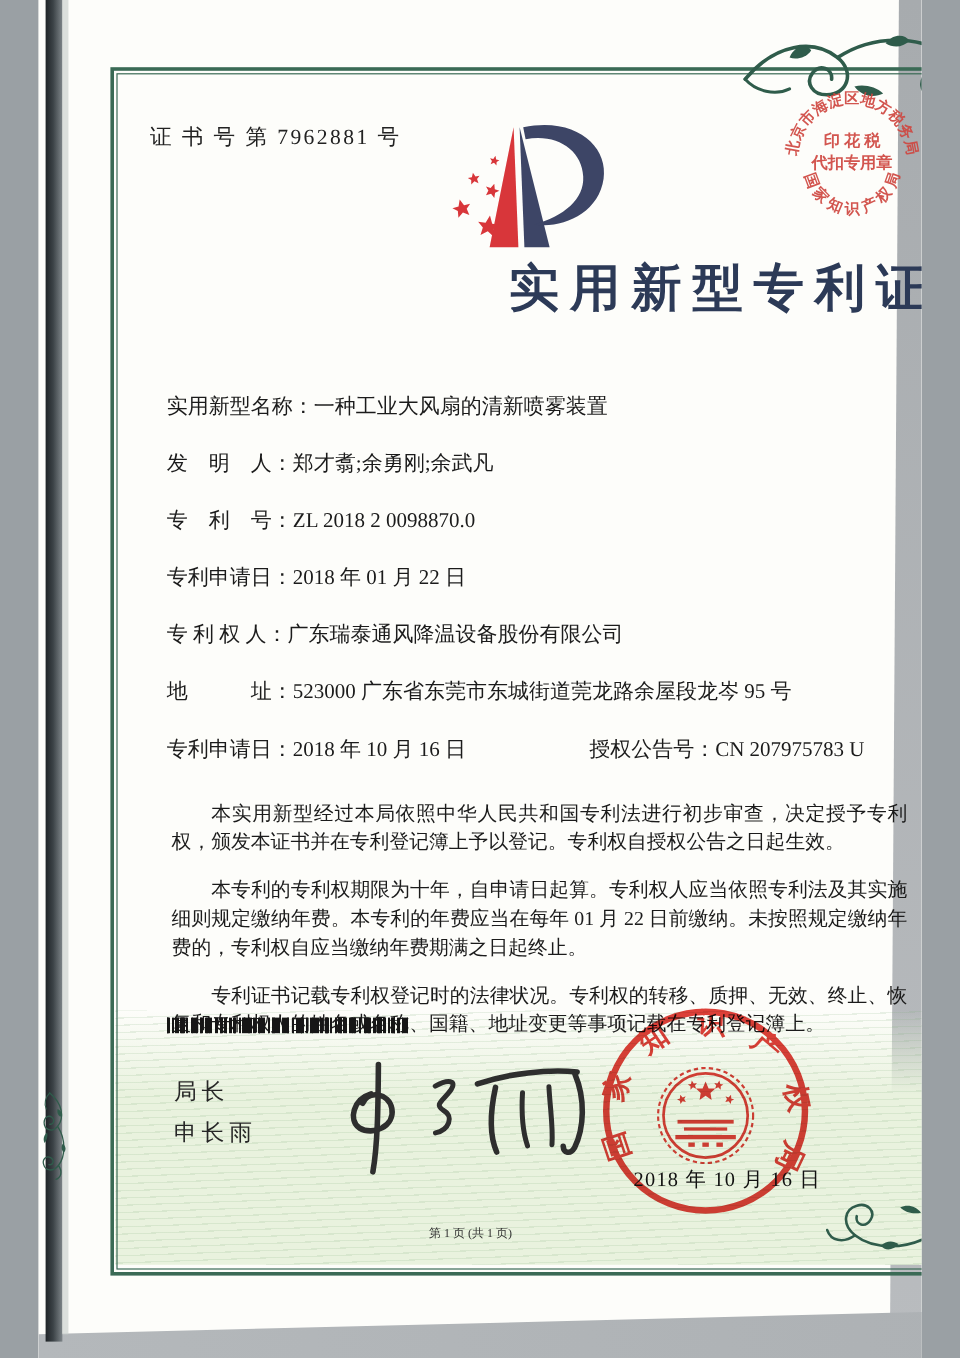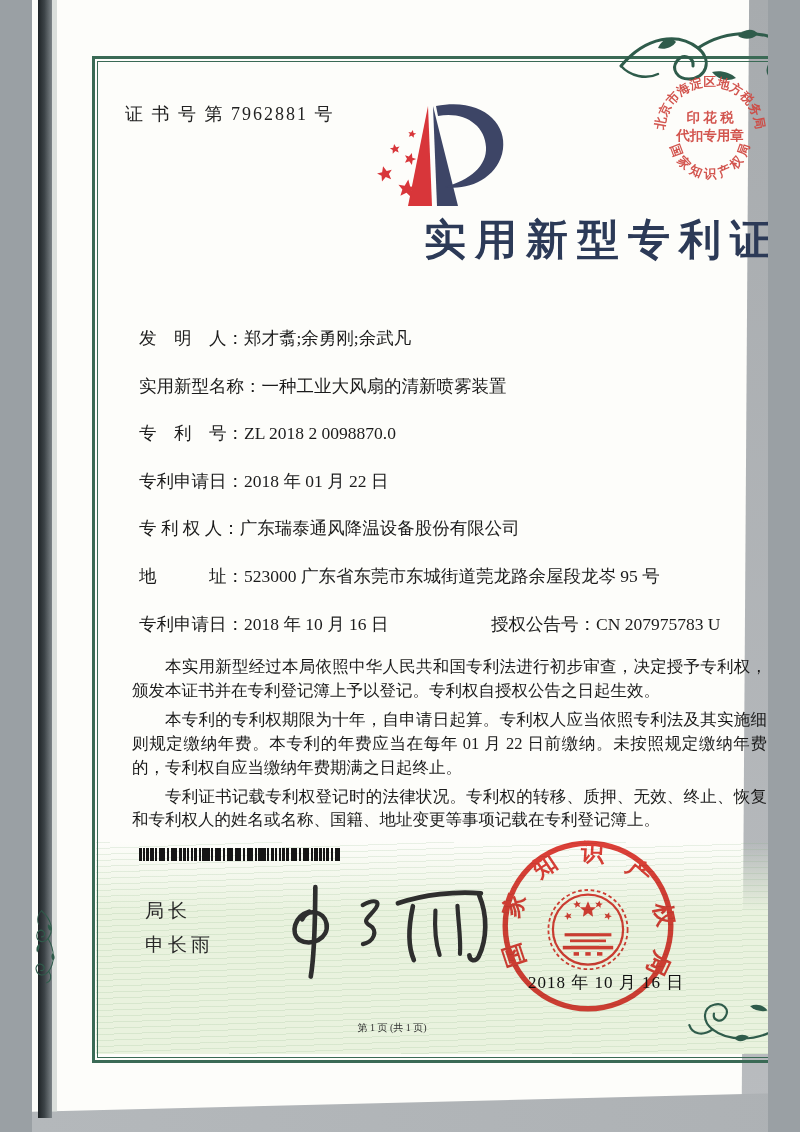--- a/index.html
+++ b/index.html
@@ -30,21 +30,21 @@
   .cert-no{position:absolute;left:93px;top:102px;font-size:18px;letter-spacing:2px;color:#222;z-index:3;}
   .logo{position:absolute;left:330px;top:92px;width:150px;height:120px;z-index:3;}
   .title{position:absolute;left:0;top:212px;width:800px;text-align:right;
     font-size:42px;font-weight:bold;color:#2c3a57;letter-spacing:9px;z-index:3;}
   .fields{position:absolute;left:107px;top:326px;width:636px;font-size:17.5px;z-index:3;}
   .field-row{position:relative;height:47.6px;}
   .field-label,.field-value{white-space:pre;}
   .grant-pair{position:absolute;left:352px;top:0;white-space:pre;}
   .paras{position:absolute;left:95px;top:650px;width:645px;font-size:16.5px;
     line-height:23.9px;text-align:justify;z-index:3;}
-  .paras p{margin:5px;text-indent:2em;}
+  .paras p{margin:16px;text-indent:2em;}
   .barcode{position:absolute;left:107px;top:848px;width:201px;height:13px;z-index:3;
     background:
       repeating-linear-gradient(90deg,#161616 0 2px,rgba(0,0,0,0) 2px 4px),
       repeating-linear-gradient(90deg,#161616 0 1px,rgba(0,0,0,0) 1px 7px),
       repeating-linear-gradient(90deg,#161616 0 3px,rgba(0,0,0,0) 3px 11px);}
   .director{position:absolute;left:113px;top:894px;font-size:19px;letter-spacing:4px;
     line-height:34px;color:#262626;z-index:3;}
   .signature{position:absolute;left:230px;top:876px;width:252px;height:102px;
     transform:rotate(-3deg);z-index:3;}
   .seal{position:absolute;left:466px;top:836px;width:180px;height:180px;
@@ -123,24 +123,24 @@
       <textPath href="#stampBot" startOffset="8" textLength="110" lengthAdjust="spacing">国家知识产权局</textPath>
     </text>
     <text x="62" y="56" text-anchor="middle" font-size="13.5" font-weight="bold" fill="#cf4740">印 花 税</text>
     <text x="62" y="74" text-anchor="middle" font-size="13.5" font-weight="bold" fill="#cf4740">代扣专用章</text>
   </svg>
 
   <div class="title">实用新型专利证书</div>
 
   <div class="fields">
     <div class="field-row">
+      <span class="field-label">实用新型名称：</span><span class="field-value">一种工业大风扇的清新喷雾装置</span>
+    </div>
+    <div class="field-row">
       <span class="field-label">发　明　人：</span><span class="field-value">郑才翥;余勇刚;余武凡</span>
-    </div>
-    <div class="field-row">
-      <span class="field-label">实用新型名称：</span><span class="field-value">一种工业大风扇的清新喷雾装置</span>
     </div>
     <div class="field-row">
       <span class="field-label">专　利　号：</span><span class="field-value">ZL 2018 2 0098870.0</span>
     </div>
     <div class="field-row">
       <span class="field-label">专利申请日：</span><span class="field-value">2018 年 01 月 22 日</span>
     </div>
     <div class="field-row">
       <span class="field-label">专 利 权 人：</span><span class="field-value">广东瑞泰通风降温设备股份有限公司</span>
     </div>

